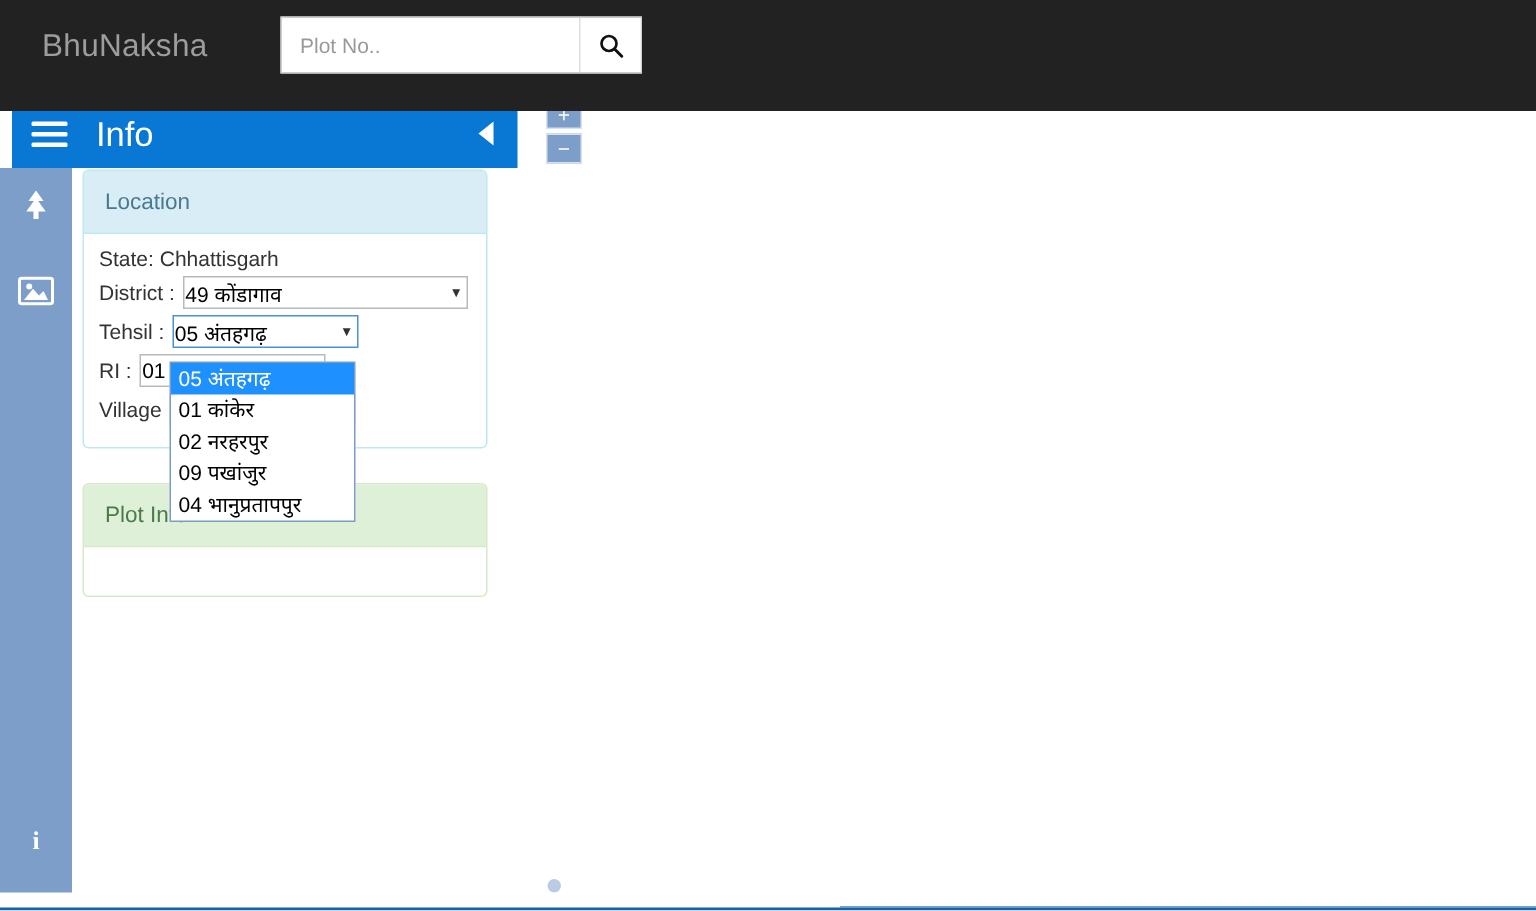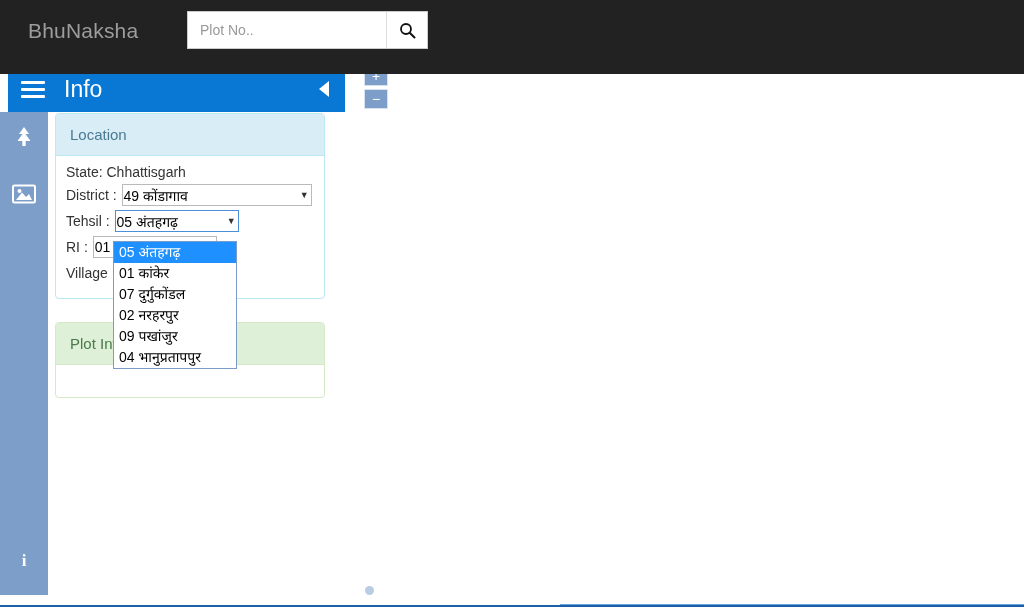--- a/index.html
+++ b/index.html
@@ -417,21 +417,20 @@
   </div>
 </div>
 
 <div id="plotcard">
   <div id="plotcard-head">Plot Info</div>
 </div>
 
 <ul id="dropdown">
     <li class="sel">05 अंतहगढ़</li>
     <li>01 कांकेर</li>
-    <li>07 दुर्गुकोंडल</li>
     <li>02 नरहरपुर</li>
     <li>09 पखांजुर</li>
     <li>04 भानुप्रतापपुर</li>
   </ul>
 
 <div id="mapdot"></div>
 <div id="bottomline-right"></div>
 <div id="bottomline"></div>
 
 </body></html>

